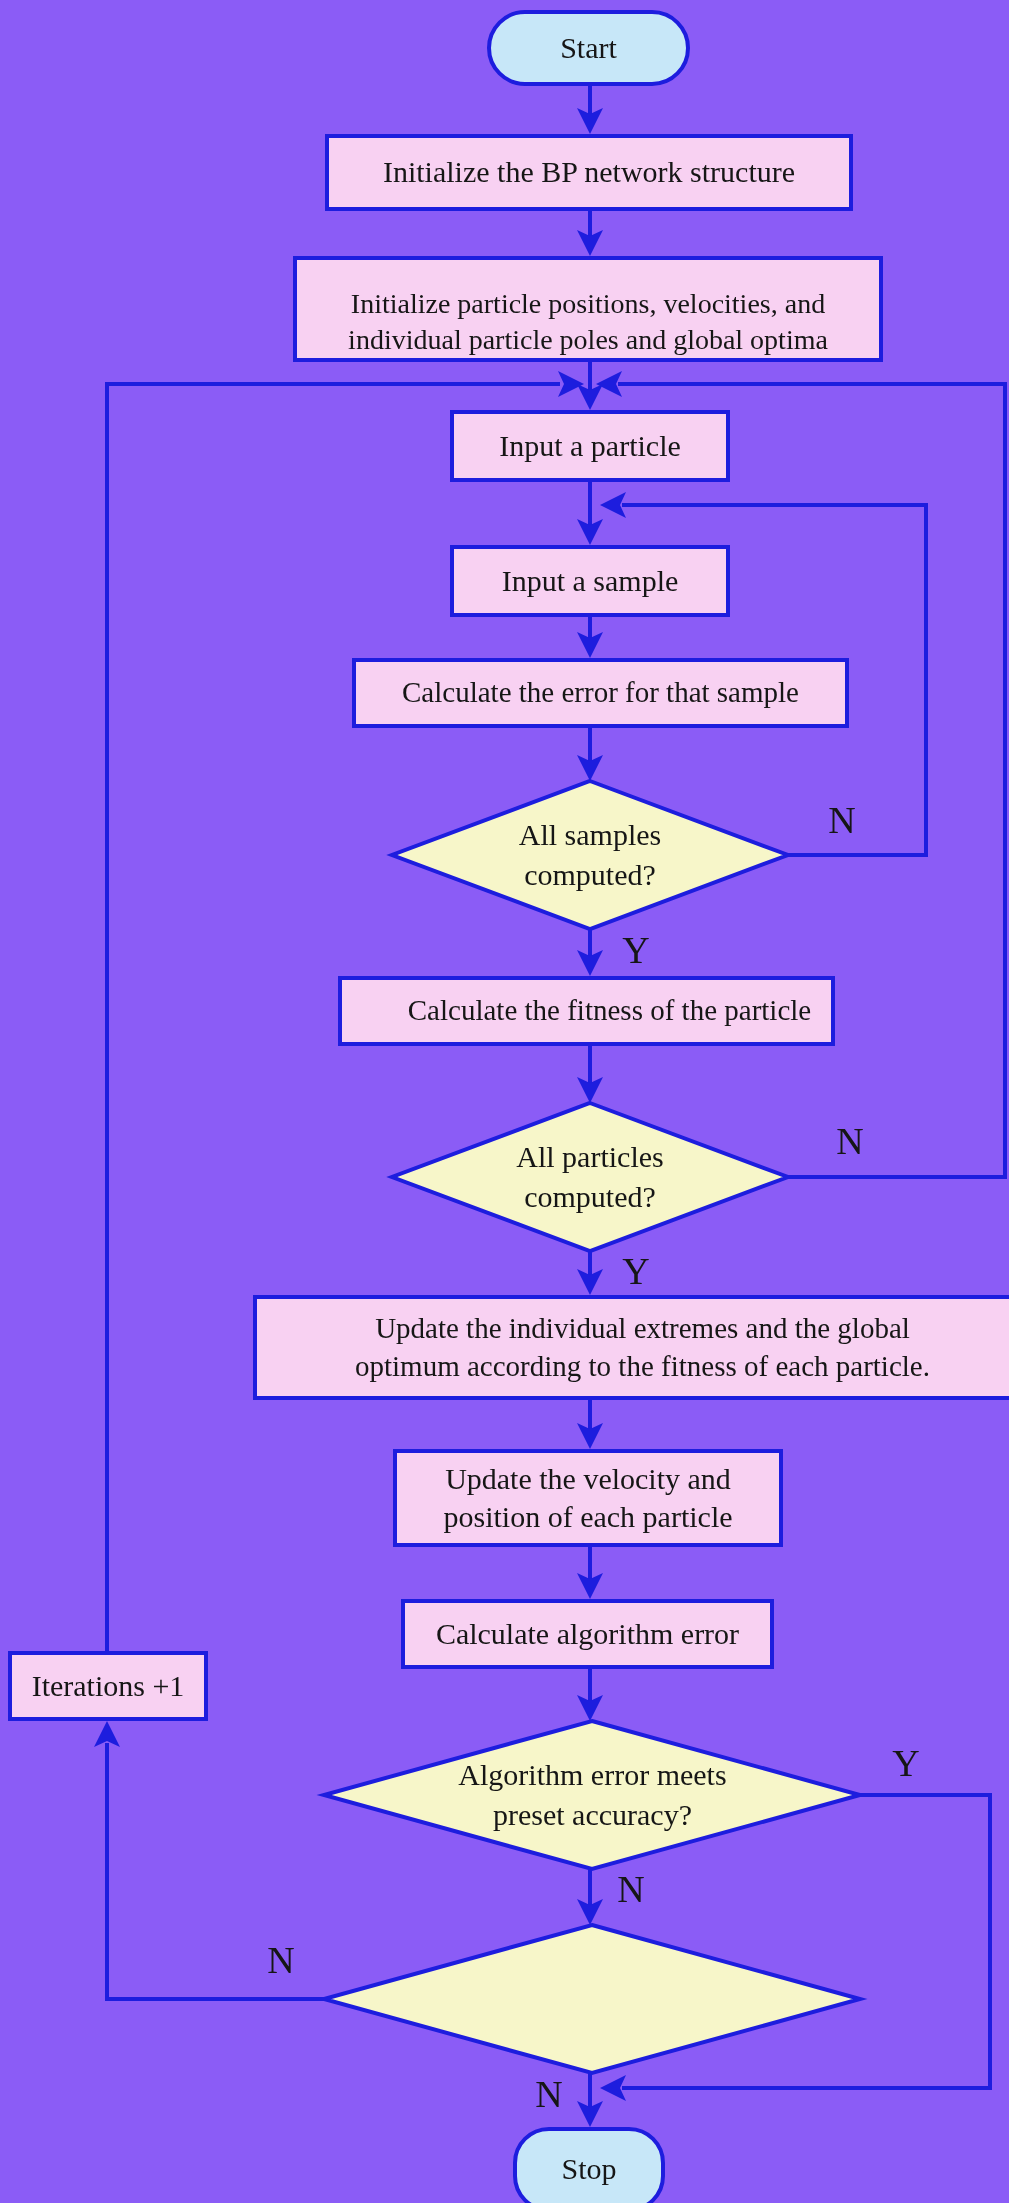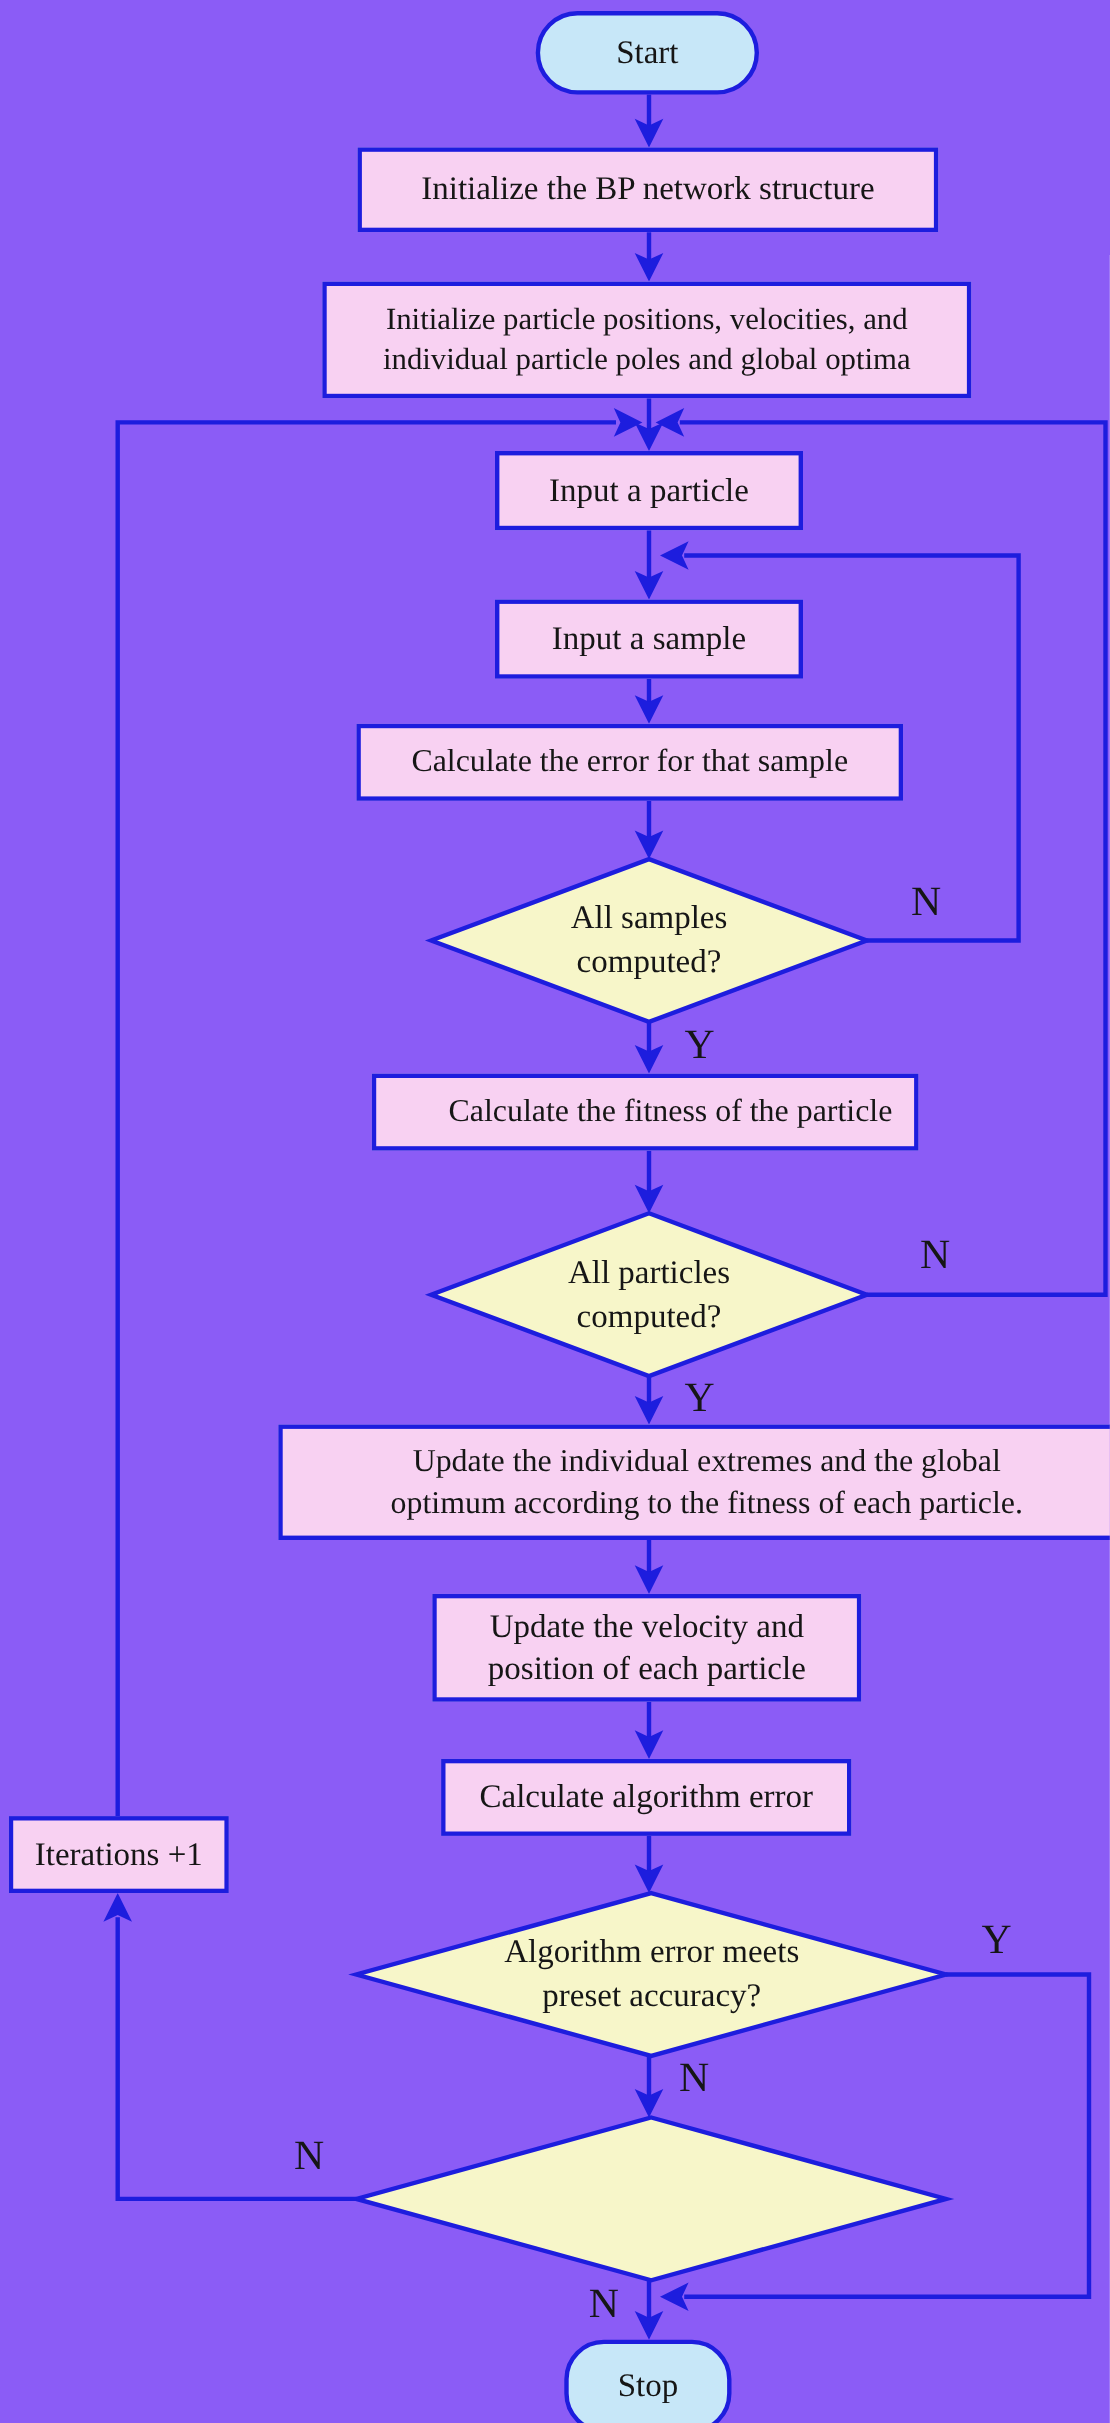--- a/index.html
+++ b/index.html
@@ -130,34 +130,34 @@
   </svg>
 
   <div class="node terminal" style="left:487px;top:10px;width:203px;height:76px;">
     <span>Start</span>
   </div>
 
   <div class="node process" style="left:325px;top:134px;width:528px;height:77px;">
     <span>Initialize the BP network structure</span>
   </div>
 
-  <div class="node process fs28" style="left:293px;top:256px;width:590px;height:106px;">
+  <div class="node process fs28" style="left:293px;top:256px;width:590px;height:106px;justify-content:flex-end;">
     <span>Initialize particle positions, velocities, and</span>
     <span>individual particle poles and global optima</span>
   </div>
 
   <div class="node process" style="left:450px;top:410px;width:280px;height:72px;">
     <span>Input a particle</span>
   </div>
 
   <div class="node process" style="left:450px;top:545px;width:280px;height:72px;">
     <span>Input a sample</span>
   </div>
 
-  <div class="node process fs29" style="left:324px;top:658px;width:497px;height:70px;">
+  <div class="node process fs29" style="left:352px;top:658px;width:497px;height:70px;">
     <span>Calculate the error for that sample</span>
   </div>
 
   <div class="dtext" style="left:392px;top:781px;width:396px;height:148px;">
     <span>All samples</span>
     <span>computed?</span>
   </div>
 
   <div class="node process fs29" style="left:338px;top:976px;width:497px;height:70px;padding-left:46px;">
     <span>Calculate the fitness of the particle</span>

